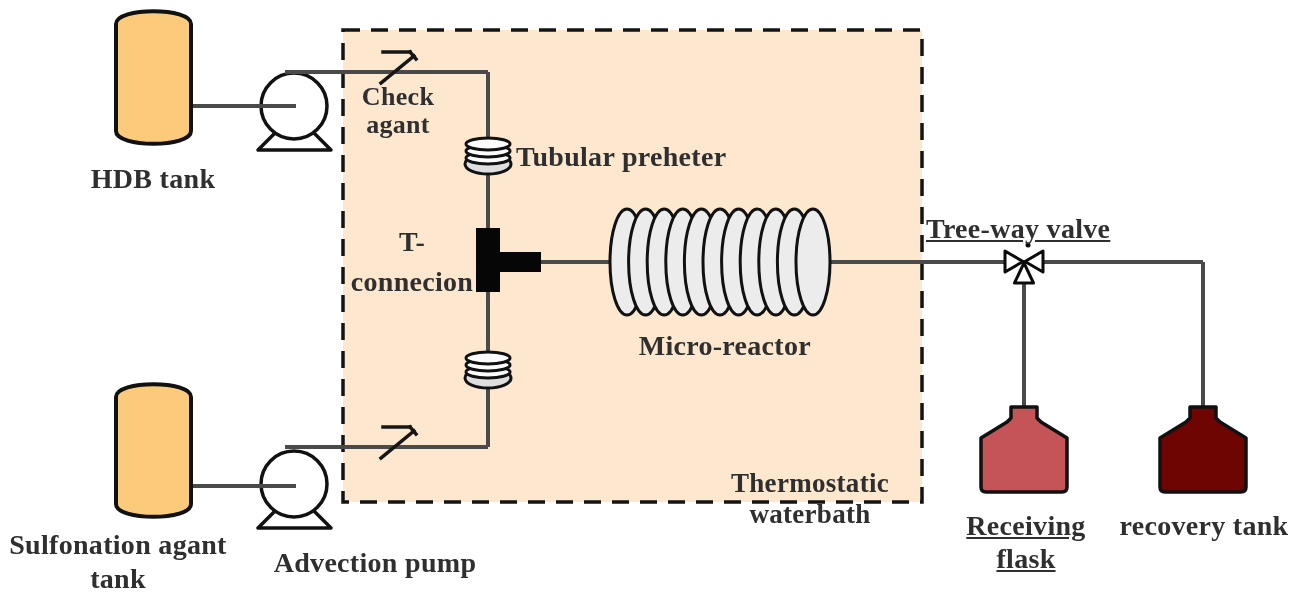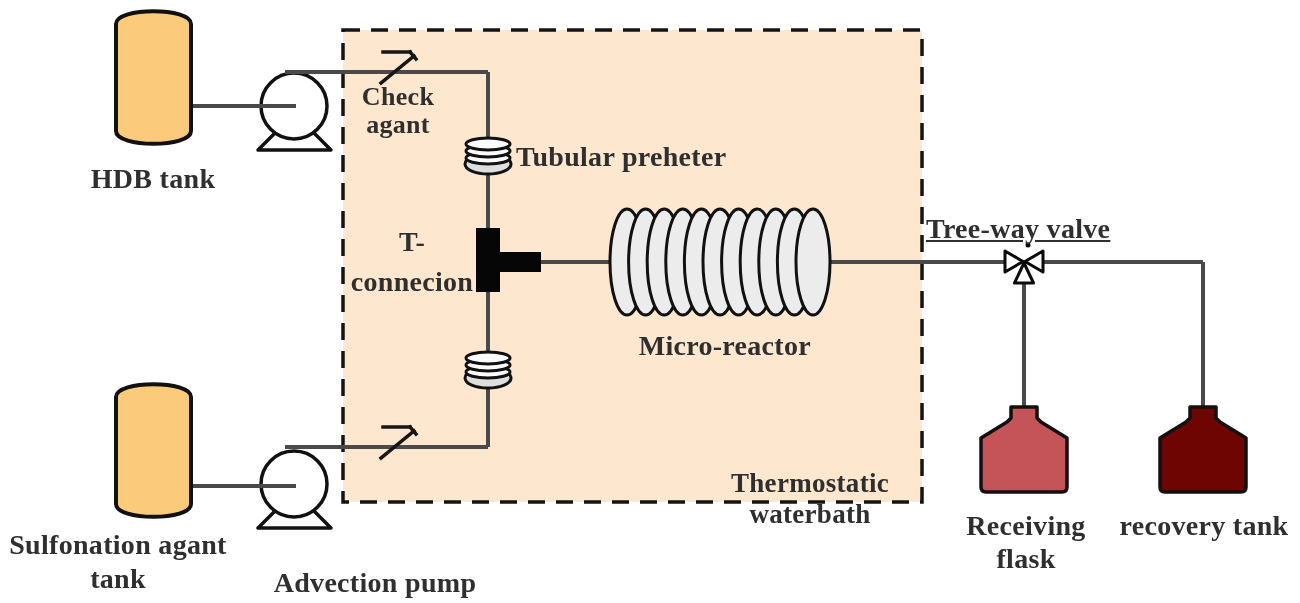--- a/index.html
+++ b/index.html
@@ -18,29 +18,29 @@
     font-size:28px;
     text-align:center;
     white-space:nowrap;
     letter-spacing:0.3px;
   }
   .lbl .ln{display:block;}
   .lbl.left-align{text-align:center;}
   
   #lbl-hdb        {left:73px;  top:163px; width:160px;}
   #lbl-sulf       {left:0px;   top:528px; width:236px; line-height:34px;}
-  #lbl-advection  {left:265px; top:547px; width:220px;margin-top:20px;}
+  #lbl-advection  {left:265px; top:547px; width:220px;}
   #lbl-checkvalve {left:338px; top:83px;  width:120px; font-size:26px; line-height:28px;}
   #lbl-preheater  {left:516px; top:141px;}
   #lbl-tconn1     {left:342px; top:226px; width:140px;}
   #lbl-tconn2     {left:342px; top:266px; width:140px;}
   #lbl-reactor    {left:611px; top:330px; width:200px;text-align:right;}
   #lbl-waterbath  {left:710px; top:434px; width:200px; font-size:27px; line-height:31px;margin-top:34px;}
   #lbl-threeway   {left:926px; top:213px;text-decoration:underline;}
-  #lbl-receiving  {left:956px; top:509px; width:140px; line-height:33px;}
+  #lbl-receiving  {left:956px; top:509px; width:140px; line-height:33px;text-decoration:underline;}
   #lbl-waste      {left:1114px;top:509px; width:180px; line-height:33px;}
 </style>
 </head>
 <body>
 
 <div id="stage">
 
   <svg id="schematic-svg" width="1300" height="603" viewBox="0 0 1300 603">
 
     <rect x="343" y="30" width="579" height="472" style="fill:var(--waterbath-fill);stroke:#141414;stroke-width:3.5;" stroke-dasharray="17 11"></rect>

